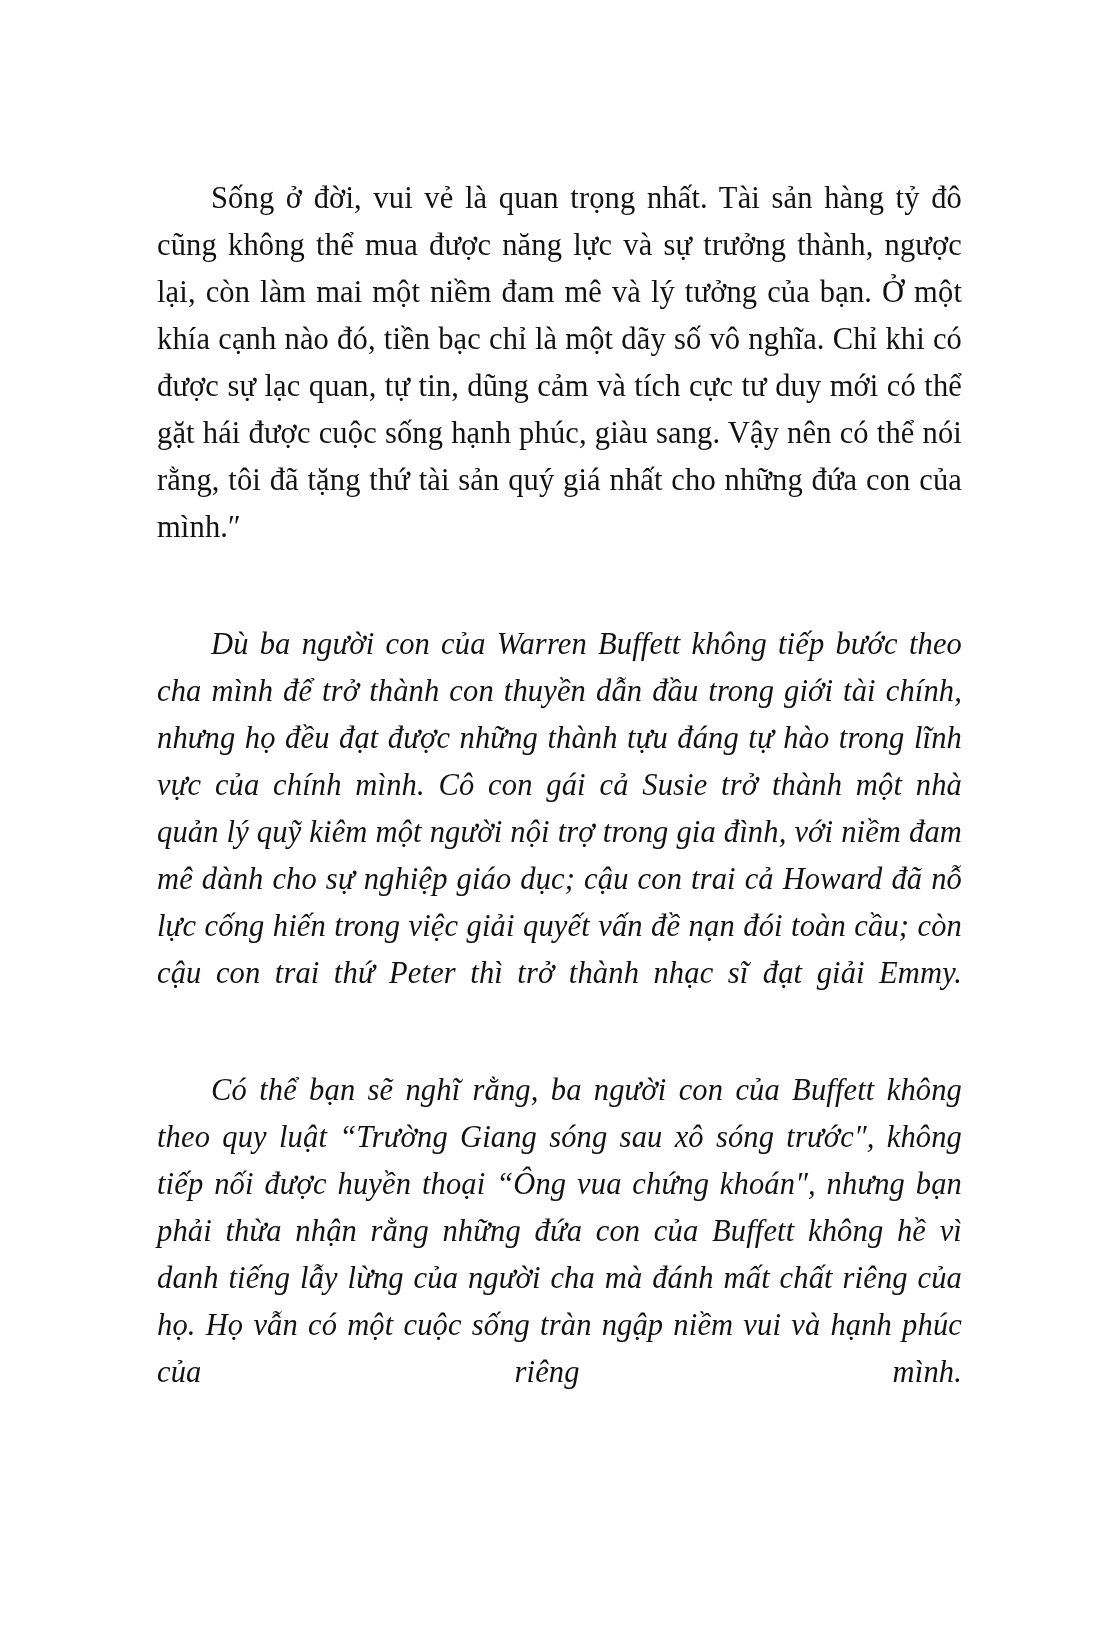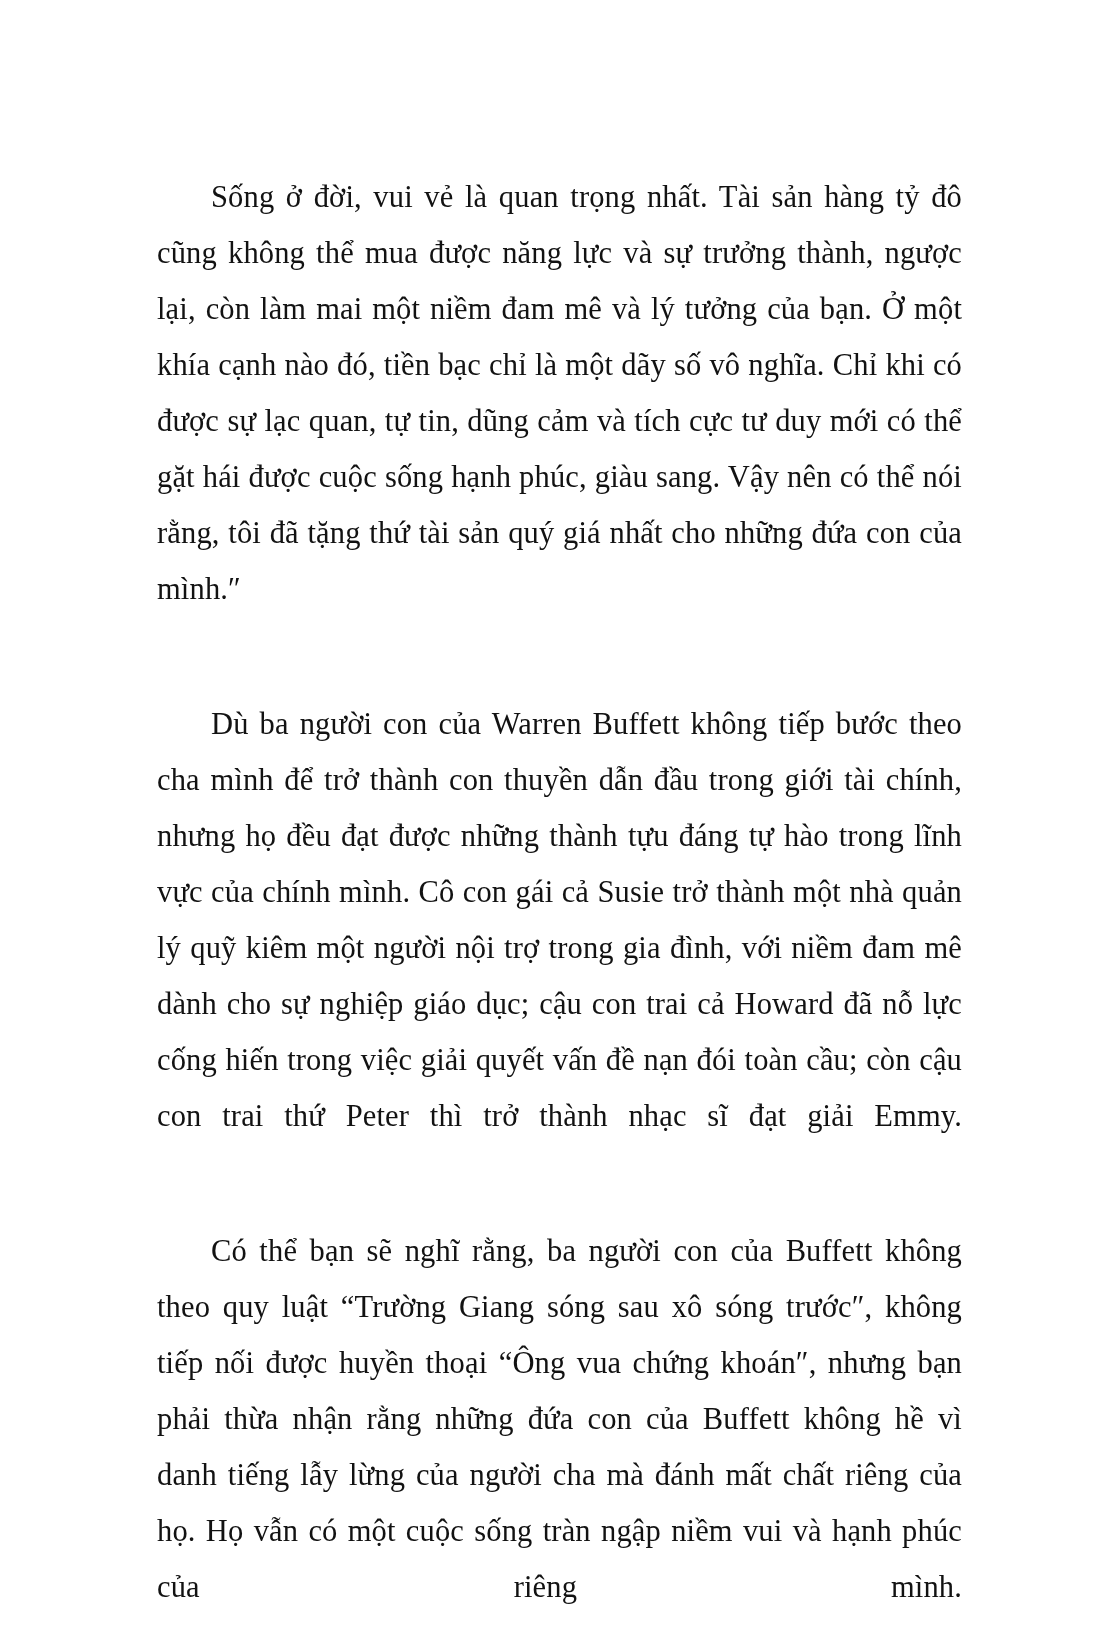--- a/index.html
+++ b/index.html
@@ -27,34 +27,35 @@
 
   
   .text-block {
     position: absolute;
     left: 157px;
     top: 162px;
     width: 805px;
   }
 
   .para {
-    margin: 7px 0 0 0;
+    margin: 13px 0 0 0;
     text-align: justify;
     text-justify: inter-word;
     font-size: 30.5px;
-    line-height: 56px;
+    line-height: 47px;
     letter-spacing: 0.15px;
     word-spacing: 0.2px;
     text-indent: 54px;
     hyphens: none;
     -webkit-hyphens: none;
   }
 
   .para + .para {
     margin-top: 23px;
+    font-style: italic;
   }
 
   
   .para::after {
     content: "";
     display: inline-block;
     width: 100%;
   }
 </style>
 </head>

